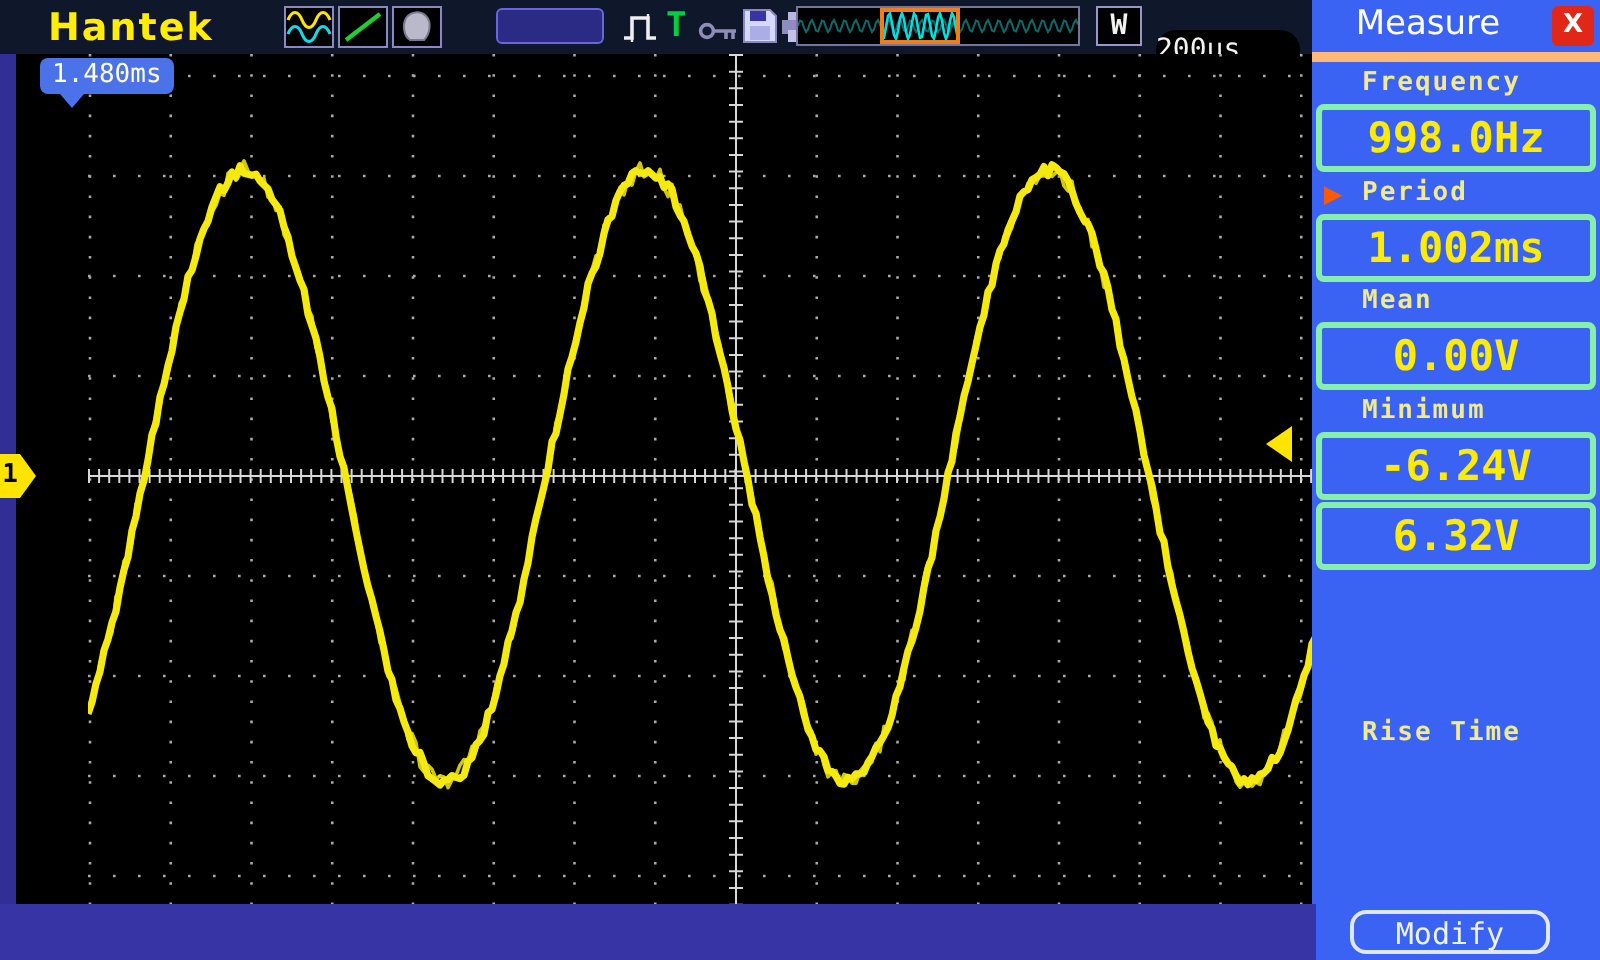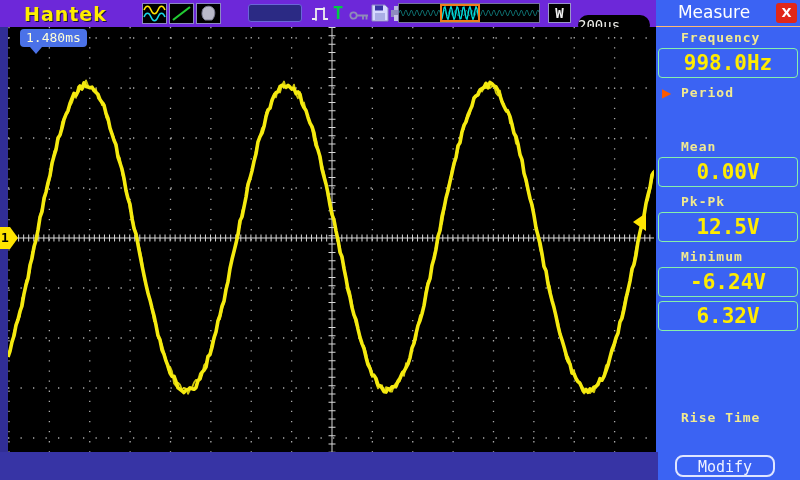--- a/index.html
+++ b/index.html
@@ -1,59 +1,59 @@
 <!DOCTYPE html>
 <html><head>
 <meta charset="utf-8">
 <style>
   html,body{margin:0;padding:0;background:#222;}
   #screen{position:relative;width:800px;height:480px;background:#000;overflow:hidden;
           font-family:"DejaVu Sans",sans-serif;-webkit-font-smoothing:none;}
   
-  .topbar{position:absolute;left:0;top:0;width:658px;height:27px;background:#6d28d9;}
+  .topbar{position:absolute;left:0;top:0;width:658px;height:27px;background:#0f172a;}
   .botbar{position:absolute;left:0;top:452px;width:658px;height:28px;background:#3734a5;}
   .leftedge{position:absolute;left:0;top:27px;width:8px;height:425px;background:#312e96;}
   .logo{position:absolute;left:24px;top:3px;font-size:19px;font-weight:bold;color:#ffee00;
         letter-spacing:1px;text-shadow:1px 1px 0 #14104a;}
   .icbox{position:absolute;top:3px;width:25px;height:21px;background:#000;border:1px solid #8c89c2;box-sizing:border-box;}
   .field{position:absolute;left:248px;top:4px;width:54px;height:18px;background:#2b2a84;
          border:1px solid #6a66d8;border-radius:3px;box-sizing:border-box;}
   .tbicon{position:absolute;top:3px;}
   .ttext{position:absolute;top:3px;font-weight:bold;font-family:"DejaVu Sans Mono",monospace;}
   .strip{position:absolute;left:398px;top:3px;width:142px;height:20px;background:#000;border:1px solid #77749f;box-sizing:border-box;}
   .wbox{position:absolute;left:548px;top:3px;width:23px;height:20px;background:#000;border:1px solid #9a97c8;
         box-sizing:border-box;color:#f2f2f2;font-weight:bold;font-size:14px;text-align:center;line-height:18px;
         font-family:"DejaVu Sans Mono",monospace;}
   .pill{position:absolute;background:#000;border-radius:10px;height:20px;line-height:20px;text-align:left;
         font-family:"DejaVu Sans Mono",monospace;font-size:14px;color:#ffee00;margin-top:12px;}
   .pill.white{color:#f2f2ee;}
   
-  .scope{position:absolute;left:8px;top:27px;width:646px;height:425px;background:#000;}
+  .scope{position:absolute;left:8px;top:27px;width:646px;height:425px;background:#000;padding-left:36px;}
   .bubble{position:absolute;left:12px;top:2px;height:18px;padding:0 6px;background:#4b72e8;border-radius:4px;
           color:#ffffd8;font-family:"DejaVu Sans Mono",monospace;font-size:13px;line-height:18px;}
   .bubble-tip{position:absolute;left:22px;top:20px;width:0;height:0;
               border-left:6px solid transparent;border-right:6px solid transparent;border-top:7px solid #4b72e8;}
   .chmark{position:absolute;left:0;top:227px;width:10px;height:22px;background:#ffe400;color:#000;
           font-family:"DejaVu Sans Mono",monospace;font-weight:bold;font-size:13px;line-height:22px;text-align:center;}
   .chmark-tip{position:absolute;left:10px;top:227px;width:0;height:0;
               border-top:11px solid transparent;border-bottom:11px solid transparent;border-left:8px solid #ffe400;}
   .trigmark{position:absolute;left:633px;top:213px;width:0;height:0;
             border-top:9px solid transparent;border-bottom:9px solid transparent;border-right:13px solid #ffe400;}
   
   .panel{position:absolute;left:656px;top:0;width:144px;height:480px;background:#3b63f3;box-sizing:border-box;}
-  .phead{position:relative;height:26px;border-bottom:1px solid #fdba74;}
+  .phead{position:relative;height:26px;border-bottom:5px solid #fdba74;}
   .ptitle{position:absolute;left:0;right:28px;top:2px;text-align:center;color:#fff;font-size:17px;}
   .xbtn{position:absolute;right:3px;top:3px;width:21px;height:20px;background:#e12718;border-radius:3px;
         color:#fff;font-weight:bold;font-size:13px;text-align:center;line-height:20px;}
   .mitem{position:relative;height:52.7px;font-weight:bold;}
   .mlabel{position:relative;margin:2px 0 0 25px;height:18px;line-height:18px;color:#f2ea90;
           font-family:"DejaVu Sans Mono",monospace;font-size:13px;letter-spacing:1px;white-space:nowrap;}
   .sel{position:absolute;left:-19px;top:0;color:#ff5a00;font-size:12px;font-family:"DejaVu Sans",sans-serif;}
   .mvalue{margin:1px 2px 0 2px;height:28px;line-height:28px;text-align:center;color:#ffec00;
-          border:1px solid #86efac;border-radius:4px;background:#3b63f3;
+          border:3px solid #86efac;border-radius:4px;background:#3b63f3;
           font-family:"DejaVu Sans Mono",monospace;font-size:21px;white-space:nowrap;}
   .modify{position:absolute;left:19px;top:455px;width:100px;height:22px;line-height:20px;text-align:center;
           border:2px solid #dfe6ff;border-radius:8px;color:#eef2ff;box-sizing:border-box;
           font-family:"DejaVu Sans Mono",monospace;font-size:15px;}
 </style>
 </head>
 <body>
 
 <div id="screen">
 
@@ -164,30 +164,27 @@
       <div class="ptitle">Measure</div>
       <div class="xbtn">X</div>
     </div>
 
     <div class="mitem">
       <div class="mlabel">Frequency</div>
       <div class="mvalue">998.0Hz</div>
     </div>
     <div class="mitem">
       <div class="mlabel"><span class="sel">▶</span><span>Period</span></div>
+      <div class="mvalue">1.002ms</div>
     </div>
     <div class="mitem">
       <div class="mlabel">Mean</div>
       <div class="mvalue">0.00V</div>
     </div>
     <div class="mitem">
-      <div class="mlabel">Pk-Pk</div>
-      <div class="mvalue">12.5V</div>
-    </div>
-    <div class="mitem">
       <div class="mlabel">Minimum</div>
       <div class="mvalue">-6.24V</div>
     </div>
     <div class="mitem">
       <div class="mvalue">6.32V</div>
     </div>
     <div class="mitem">
     </div>
     <div class="mitem">
       <div class="mlabel">Rise Time</div>

